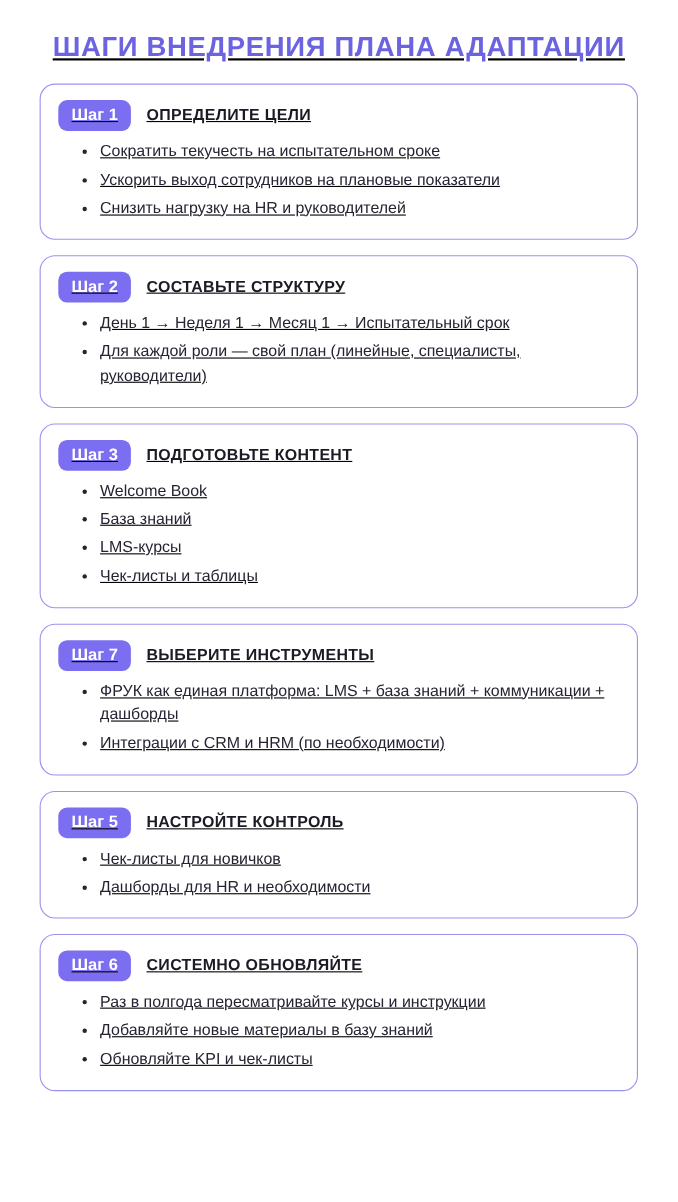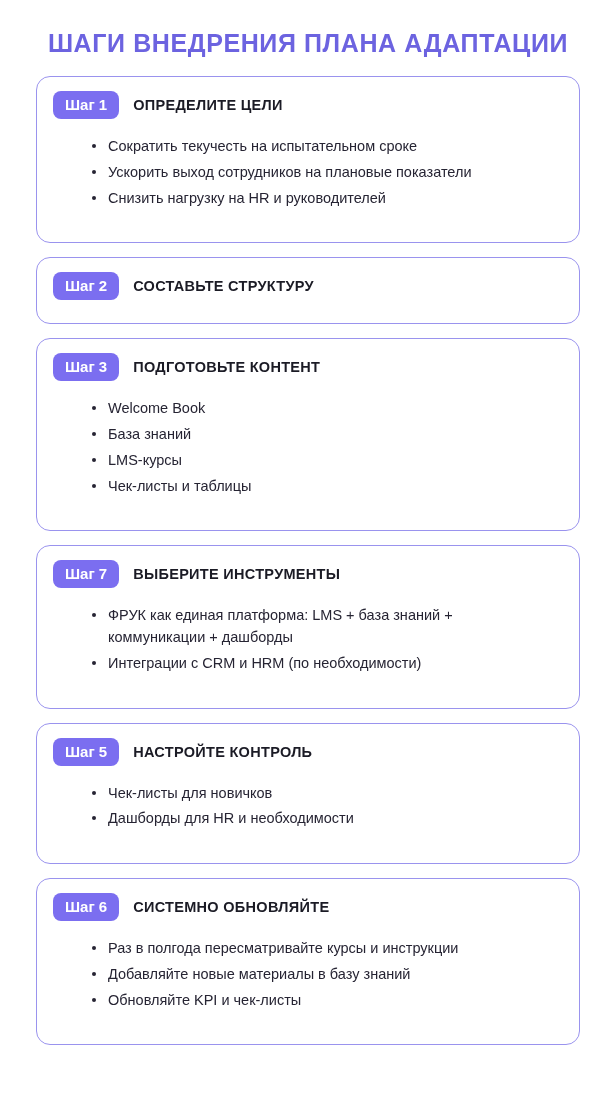--- a/index.html
+++ b/index.html
@@ -12,20 +12,21 @@
     background: #ffffff;
     font-family: "Liberation Sans", sans-serif;
     -webkit-font-smoothing: antialiased;
   }
   .page {
     width: 616px;
     height: 1088px;
     box-sizing: border-box;
     position: relative;
     overflow: hidden;
+    text-decoration: underline;
   }
   .title {
     text-align: center;
     color: #6c63e0;
     font-size: 25px;
     font-weight: bold;
     letter-spacing: 0.6px;
     padding: 28px 20px 0 20px;
     line-height: 1.2;
     text-transform: uppercase;
@@ -60,21 +61,21 @@
   }
   .step-title {
     color: #1b1b25;
     font-size: 14.5px;
     font-weight: bold;
     letter-spacing: 0.3px;
     text-transform: uppercase;
     text-align: right;
   }
   ul.bullets {
-    margin: 17px;
+    margin: 0;
     padding: 0 0 0 22px;
     list-style: none;
   }
   ul.bullets li {
     position: relative;
     color: #262433;
     font-size: 14.5px;
     line-height: 1.5;
     padding: 0 0 2px 16px;
     margin-bottom: 2px;
@@ -112,20 +113,24 @@
         <li>Ускорить выход сотрудников на плановые показатели</li>
         <li>Снизить нагрузку на HR и руководителей</li>
       </ul>
     </div>
 
     <div class="step-card">
       <div class="step-head">
         <span class="badge">Шаг 2</span>
         <span class="step-title">СОСТАВЬТЕ СТРУКТУРУ</span>
       </div>
+      <ul class="bullets">
+        <li>День 1 → Неделя 1 → Месяц 1 → Испытательный срок</li>
+        <li>Для каждой роли — свой план (линейные, специалисты, руководители)</li>
+      </ul>
     </div>
 
     <div class="step-card">
       <div class="step-head">
         <span class="badge">Шаг 3</span>
         <span class="step-title">ПОДГОТОВЬТЕ КОНТЕНТ</span>
       </div>
       <ul class="bullets">
         <li>Welcome Book</li>
         <li>База знаний</li>

